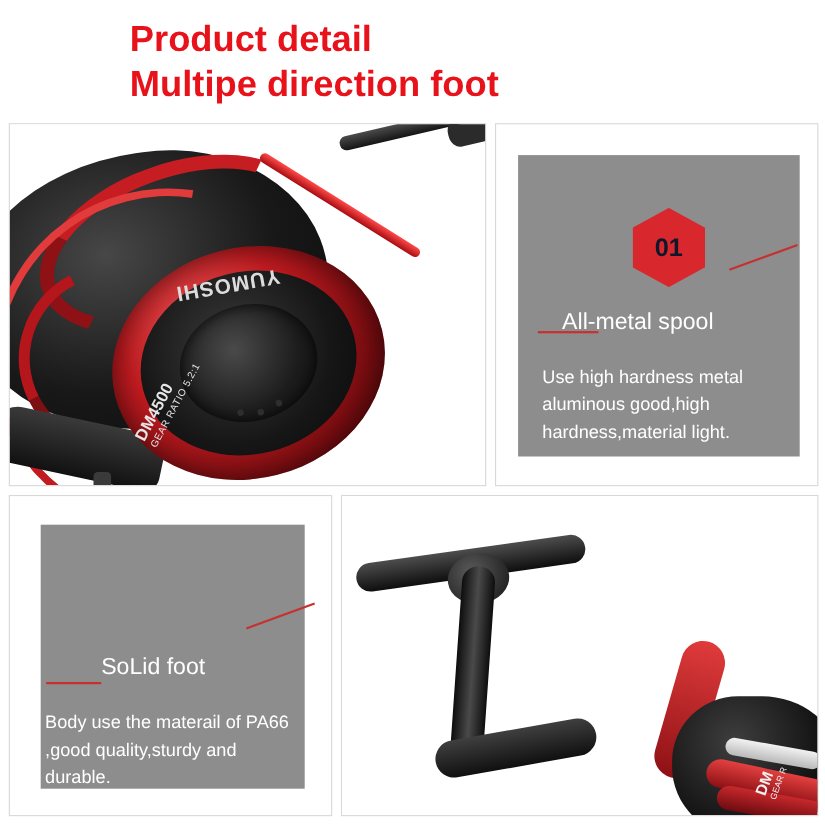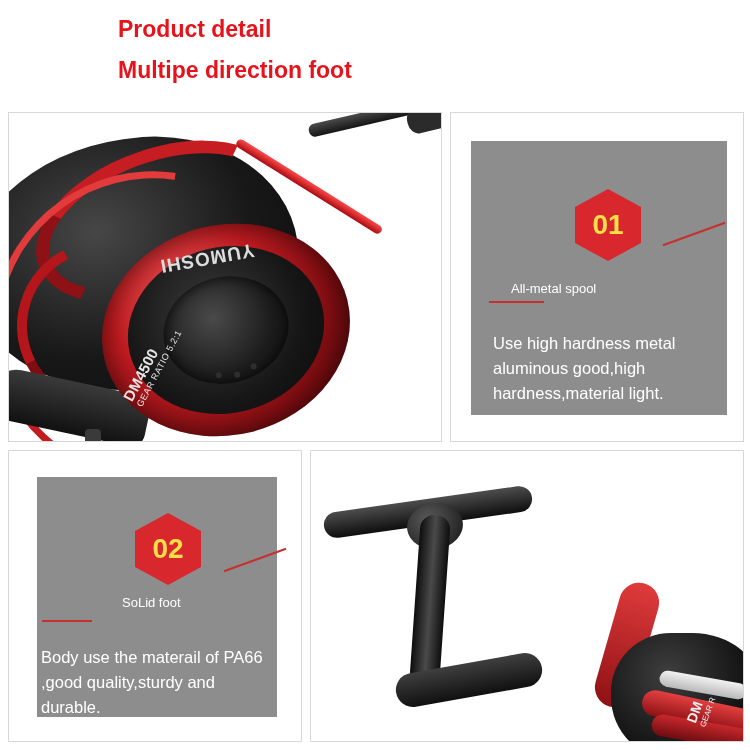--- a/index.html
+++ b/index.html
@@ -27,21 +27,21 @@
     top: 0;
     width: 750px;
     height: 108px;
     background: #ffffff;
   }
   .header-line {
     position: absolute;
     left: 118px;
     color: #e8121b;
     font-weight: bold;
-    font-size: 23px;
+    font-size: 33px;
     letter-spacing: 0px;
     white-space: nowrap;
   }
   .header-line-1 { top: 16px; }
   .header-line-2 { top: 57px; }
 
   
   .cell {
     position: absolute;
     border: 1px solid #d8d8d8;
@@ -62,48 +62,48 @@
   .panel-tr { left: 20px; top: 28px; width: 256px; height: 274px; }
   .panel-bl { left: 28px; top: 26px; width: 240px; height: 240px; }
 
   .hexagon {
     position: absolute;
     width: 66px;
     height: 72px;
     background: #d9272e;
     clip-path: polygon(50% 0%, 100% 25%, 100% 75%, 50% 100%, 0% 75%, 0% 25%);
     -webkit-clip-path: polygon(50% 0%, 100% 25%, 100% 75%, 50% 100%, 0% 75%, 0% 25%);
-    color: #fde047;
-    font-size: 28px;
+    color: #0f172a;
+    font-size: 23px;
     font-weight: bold;
     display: flex;
     align-items: center;
     justify-content: center;
   }
   .hex-tr { left: 104px; top: 48px; }
   .hex-bl { left: 98px; top: 36px; }
 
   .hex-rule {
     position: absolute;
     height: 0;
     border-top: 2px solid #c6302f;
     transform: rotate(-20deg);
   }
   .rule-tr { left: 190px; top: 92px; width: 66px; }
   .rule-bl { left: 185px; top: 82px; width: 66px; }
 
   .panel-title {
     position: absolute;
     color: #ffffff;
-    font-size: 13px;
+    font-size: 21px;
     white-space: nowrap;
     text-align: right;
   }
   .title-tr { left: 40px; top: 140px; }
-  .title-bl { left: 55px; top: 118px; margin-left: 30px; }
+  .title-bl { left: 55px; top: 118px; }
 
   .title-underline {
     position: absolute;
     height: 0;
     border-top: 2px solid #c6302f;
   }
   .underline-tr { left: 18px; top: 160px; width: 55px; }
   .underline-bl { left: 5px; top: 143px; width: 50px; }
 
   .panel-body {
@@ -446,21 +446,20 @@
       <div class="hexagon hex-tr">01</div>
       <div class="hex-rule rule-tr"></div>
       <div class="panel-title title-tr">All-metal spool</div>
       <div class="title-underline underline-tr"></div>
       <div class="panel-body body-tr">Use high hardness metal aluminous good,high hardness,material light.</div>
     </div>
   </div>
 
   <div class="cell cell-bl">
     <div class="info-panel panel-bl">
-      <div class="hexagon hex-bl">02</div>
       <div class="hex-rule rule-bl"></div>
       <div class="panel-title title-bl">SoLid foot</div>
       <div class="title-underline underline-bl"></div>
       <div class="panel-body body-bl">Body use the materail of PA66 ,good quality,sturdy and durable.</div>
     </div>
   </div>
 
   <div class="cell cell-br">
     <div class="handle-stage">
       <div class="t-bar"></div>

